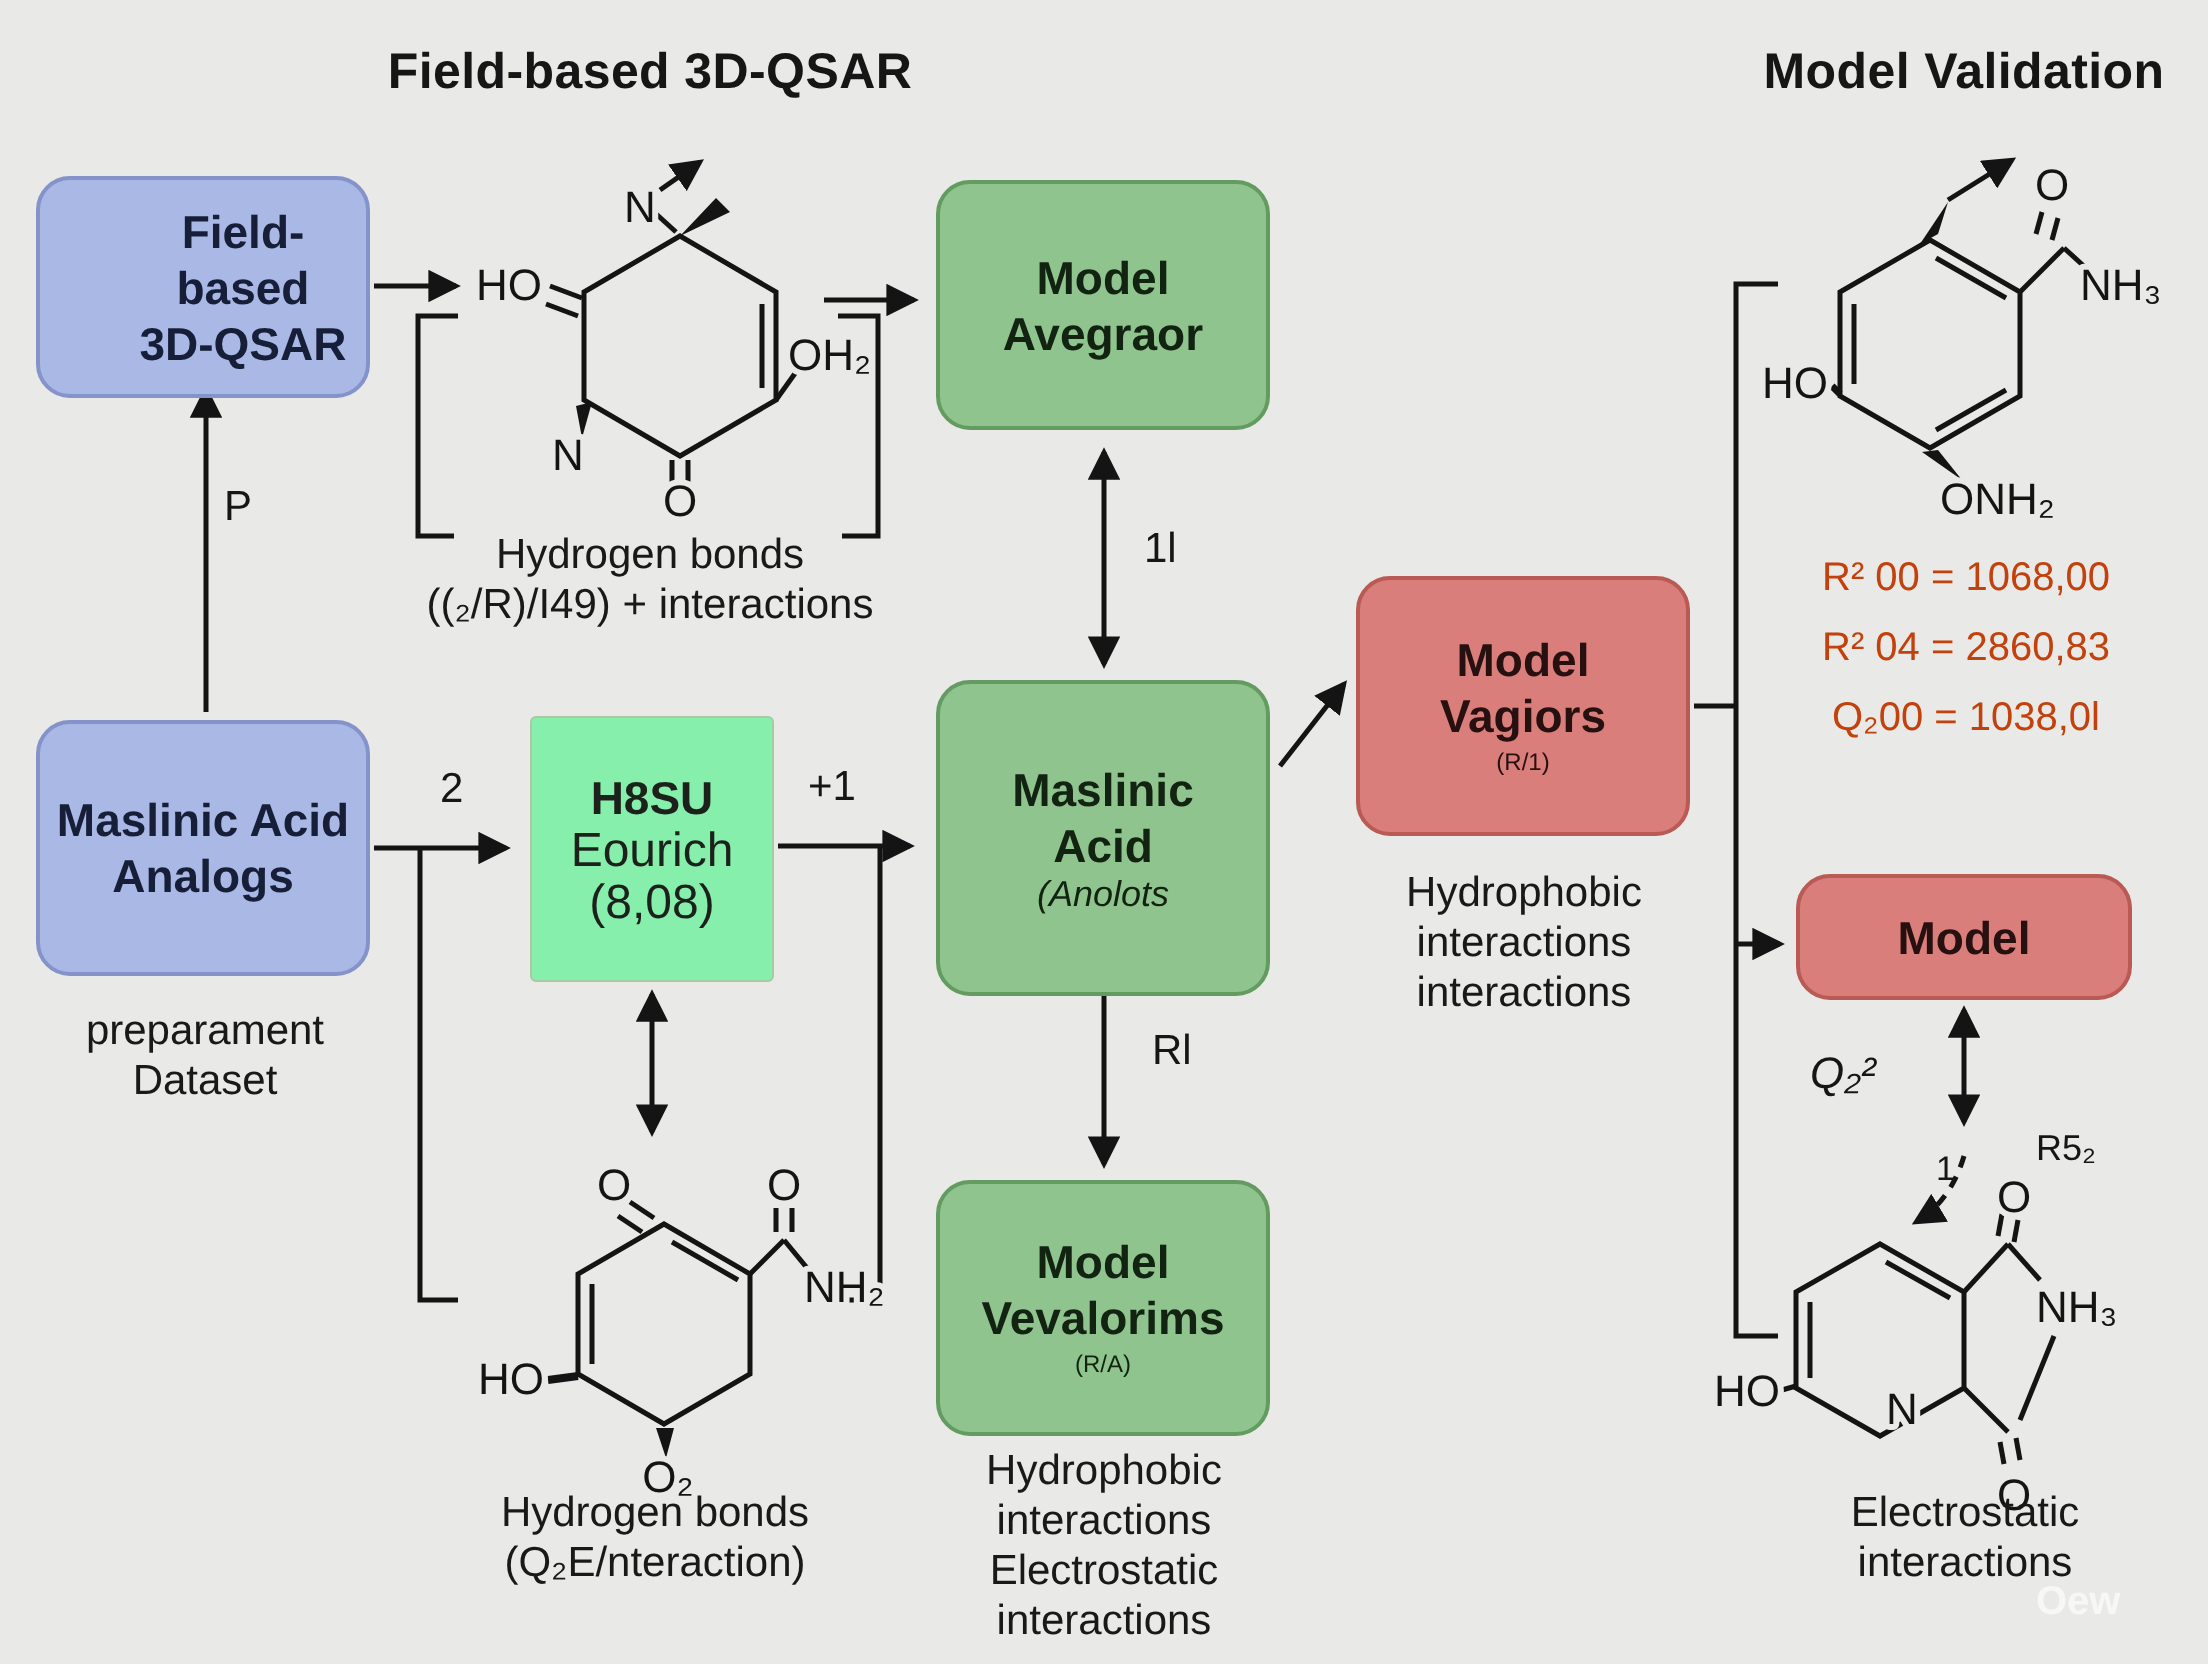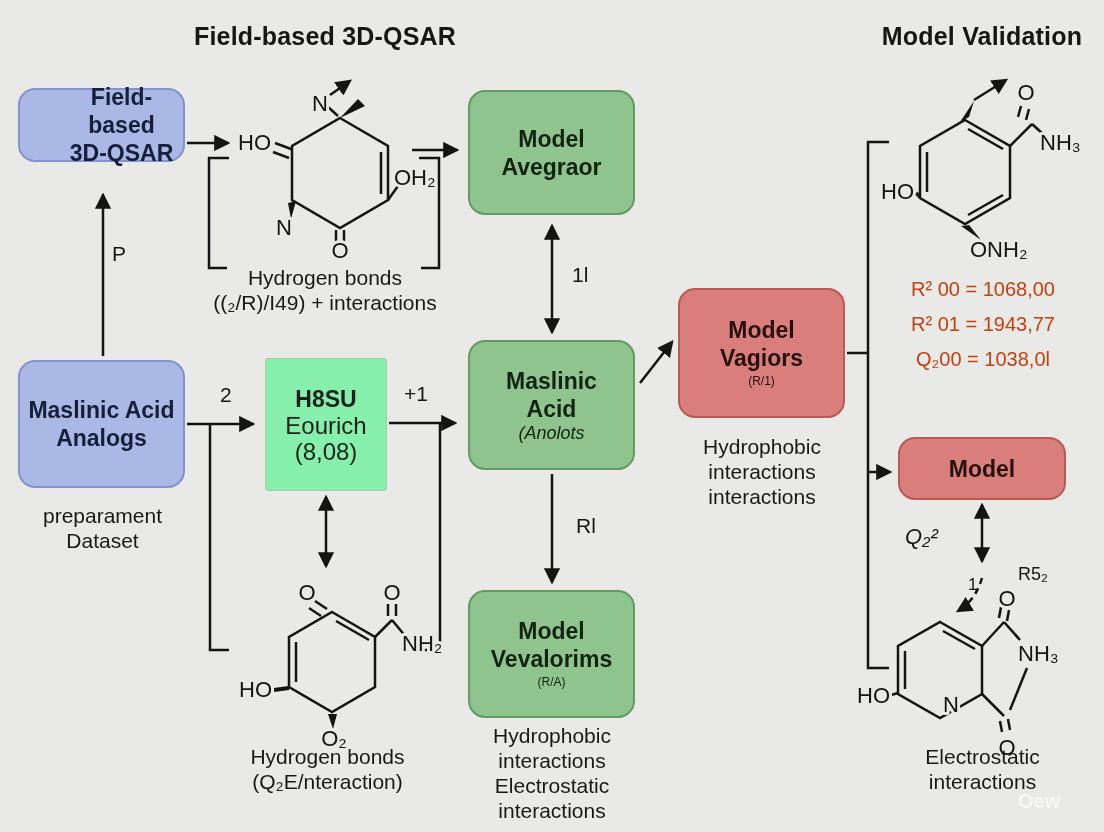--- a/index.html
+++ b/index.html
@@ -133,42 +133,42 @@
       <text class="atom" x="1018" y="661" text-anchor="start">NH₃</text>
       <text class="atom" x="890" y="703" text-anchor="end">HO</text>
       <text class="atom" x="951" y="712" text-anchor="middle">N</text>
       <text class="atom" x="1007" y="755" text-anchor="middle">O</text>
     </g>
   </svg>
 
   <div class="title" style="left:150px;top:22px;width:350px;">Field-based 3D-QSAR</div>
   <div class="title" style="left:860px;top:22px;width:244px;">Model Validation</div>
 
-  <div class="box blue rounded" style="left:18px;top:88px;width:167px;height:74px;padding-left:40px;">
+  <div class="box blue rounded" style="left:18px;top:88px;width:167px;height:111px;padding-left:40px;">
     <div class="bl">Field-based</div>
     <div class="bl">3D-QSAR</div>
   </div>
 
   <div class="box blue rounded" style="left:18px;top:360px;width:167px;height:128px;">
     <div class="bl">Maslinic Acid</div>
     <div class="bl">Analogs</div>
   </div>
 
   <div class="box green rounded" style="left:468px;top:90px;width:167px;height:125px;">
     <div class="bl">Model</div>
     <div class="bl">Avegraor</div>
   </div>
 
   <div class="box lightgreen" style="left:265px;top:358px;width:122px;height:133px;">
     <div class="bl">H8SU</div>
     <div class="bl-sub">Eourich</div>
     <div class="bl-sub">(8,08)</div>
   </div>
 
-  <div class="box green rounded" style="left:468px;top:340px;width:167px;height:130px;">
+  <div class="box green rounded" style="left:468px;top:340px;width:167px;height:158px;">
     <div class="bl">Maslinic</div>
     <div class="bl">Acid</div>
     <div class="bl-sub" style="font-size:18px;line-height:21px;font-style:italic;">(Anolots</div>
   </div>
 
   <div class="box red rounded" style="left:678px;top:288px;width:167px;height:130px;">
     <div class="bl">Model</div>
     <div class="bl">Vagiors</div>
     <div class="bl-small">(R/1)</div>
   </div>
@@ -194,21 +194,21 @@
   </div>
 
   <div class="caption" style="left:662px;top:434px;width:200px;">
     <div>Hydrophobic</div>
     <div>interactions</div>
     <div>interactions</div>
   </div>
 
   <div class="stats" style="left:880px;top:272px;width:206px;">
     <div>R² 00 = 1068,00</div>
-    <div>R² 01 = 1943,77</div>
+    <div>R² 04 = 2860,83</div>
     <div>Q₂00 = 1038,0l</div>
   </div>
 
   <div class="caption" style="left:452px;top:723px;width:200px;">
     <div>Hydrophobic</div>
     <div>interactions</div>
     <div>Electrostatic</div>
     <div>interactions</div>
   </div>
 

